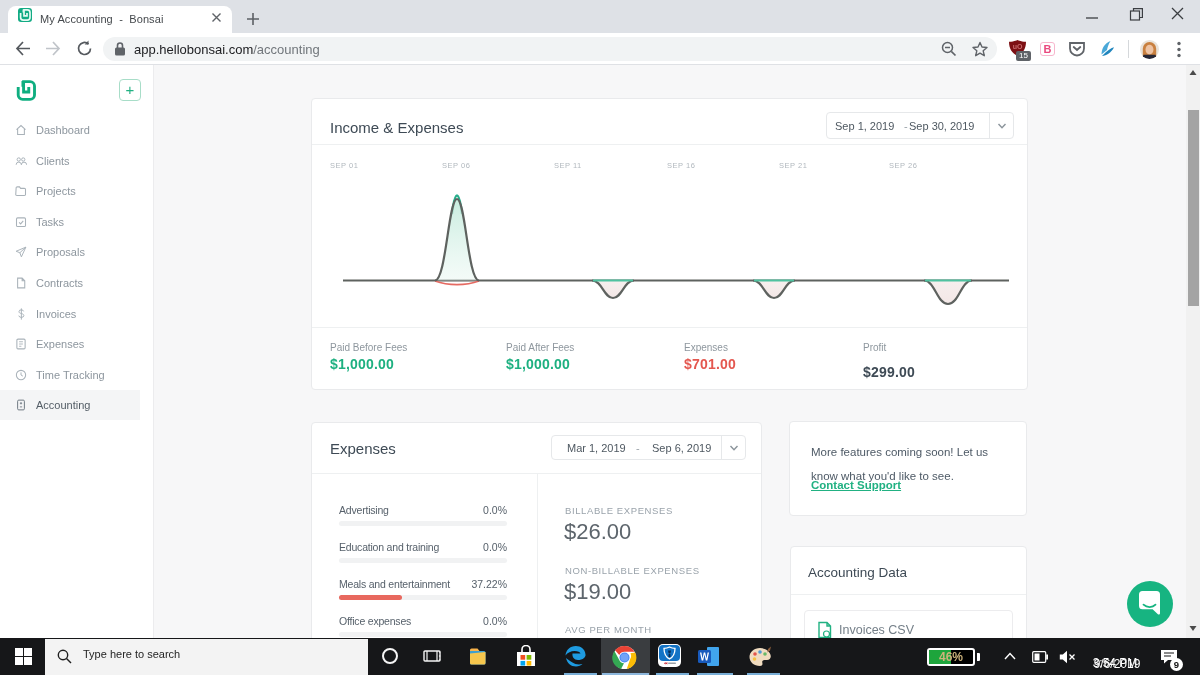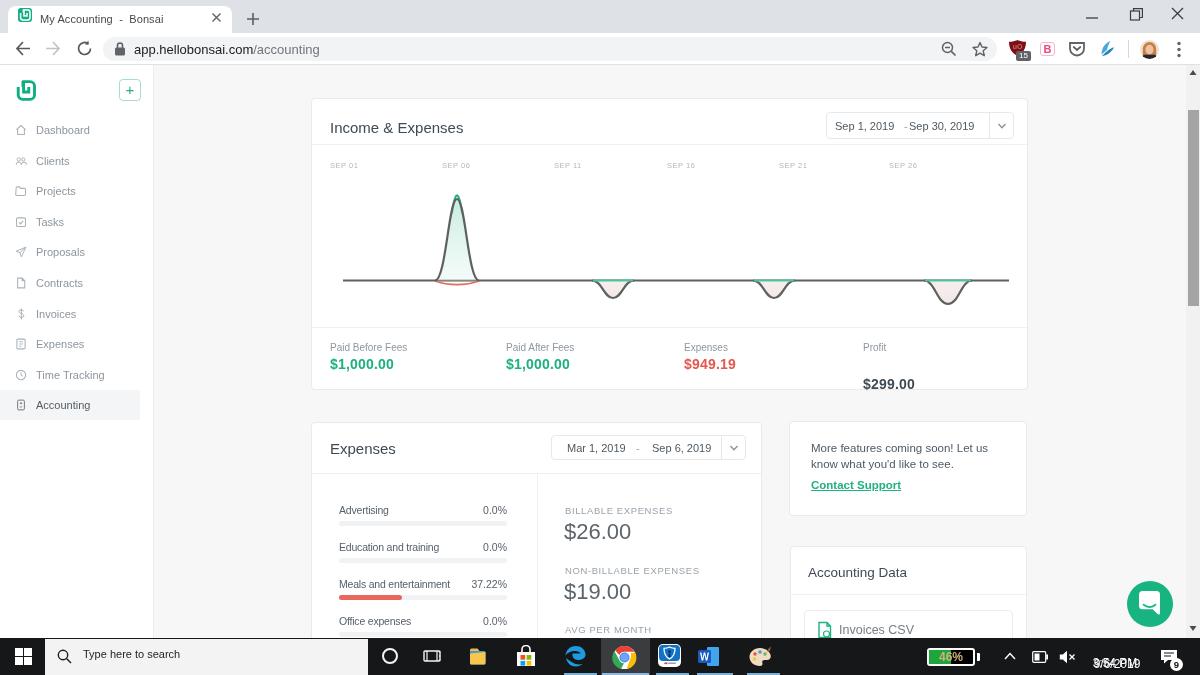--- a/index.html
+++ b/index.html
@@ -299,22 +299,22 @@
     <path d="M614 136.5 H660" stroke="#4fc2a0" stroke-width="2"></path>
   </g>
 </svg>
 <div class="hdiv" style="left:312px;top:327px;width:715px;"></div>
 <div class="statlabel" style="left:330px;top:342px;">Paid Before Fees</div>
 <div class="statlabel" style="left:506px;top:342px;">Paid After Fees</div>
 <div class="statlabel" style="left:684px;top:342px;">Expenses</div>
 <div class="statlabel" style="left:863px;top:342px;">Profit</div>
 <div class="statval green" style="left:330px;top:356px;">$1,000.00</div>
 <div class="statval green" style="left:506px;top:356px;">$1,000.00</div>
-<div class="statval red" style="left:684px;top:356px;">$949.19</div>
-<div class="statval dark" style="left:863px;top:376px;">$299.00</div>
+<div class="statval red" style="left:684px;top:356px;">$701.00</div>
+<div class="statval dark" style="left:863px;top:364px;">$299.00</div>
 
 <div class="card" id="card2"></div>
 <div class="cardtitle" style="left:330px;top:440px;">Expenses</div>
 <div class="datebox" style="left:551px;top:435px;width:195px;height:25px;">
   <span style="position:absolute;left:15px;top:6px;">Mar 1, 2019</span>
   <span style="position:absolute;left:84px;top:6px;color:#9aa2a9">-</span>
   <span style="position:absolute;left:100px;top:6px;">Sep 6, 2019</span>
   <div class="chev">
       <svg width="10" height="10" viewBox="0 0 10 10">
         <path d="M1.5 3 L5 6.8 L8.5 3" stroke="#8b949b" stroke-width="1.4" fill="none"></path>
@@ -337,21 +337,21 @@
 <div class="exname" style="left:339px;top:614.5px;">Office expenses</div>
 <div class="expct" style="left:447px;top:614.5px;">0.0%</div>
 <div class="exbar" style="top:632px;"></div>
 <div class="biglabel" style="left:565px;top:505px;">BILLABLE EXPENSES</div>
 <div class="bigval" style="left:564px;top:519px;">$26.00</div>
 <div class="biglabel" style="left:565px;top:565px;">NON-BILLABLE EXPENSES</div>
 <div class="bigval" style="left:564px;top:578.5px;">$19.00</div>
 <div class="biglabel" style="left:565px;top:624px;">AVG PER MONTH</div>
 
 <div class="card" id="card3"></div>
-<div class="abs" style="left:811px;top:440px;width:185px;font-size:11.5px;line-height:16px;color:#4e5a66;">More features coming soon! Let us know what you'd like to see.</div>
+<div class="abs" style="left:811px;top:440px;width:185px;font-size:11.5px;line-height:24px;color:#4e5a66;">More features coming soon! Let us know what you'd like to see.</div>
 <div class="abs" style="left:811px;top:479px;font-size:11.5px;font-weight:bold;color:#21b182;text-decoration:underline;">Contact Support</div>
 
 <div class="card" id="card4"></div>
 <div class="cardtitle" style="left:808px;top:565px;font-size:13.5px;">Accounting Data</div>
 <div class="hdiv" style="left:791px;top:594px;width:235px;"></div>
 <div class="abs" style="left:804px;top:610px;width:209px;height:52px;border:1px solid #ececee;border-radius:4px;background:#fff;"></div>
 <svg class="abs" style="left:815px;top:621px" width="17" height="18" viewBox="0 0 17 18">
   <path d="M4 1.5 H12 L15.5 5 V16.5 H4 Z M12 1.5 V5 H15.5" fill="none" stroke="#21b182" stroke-width="1.4"></path>
   <circle cx="11.5" cy="13" r="3" fill="none" stroke="#21b182" stroke-width="1.2"></circle>
 </svg>

